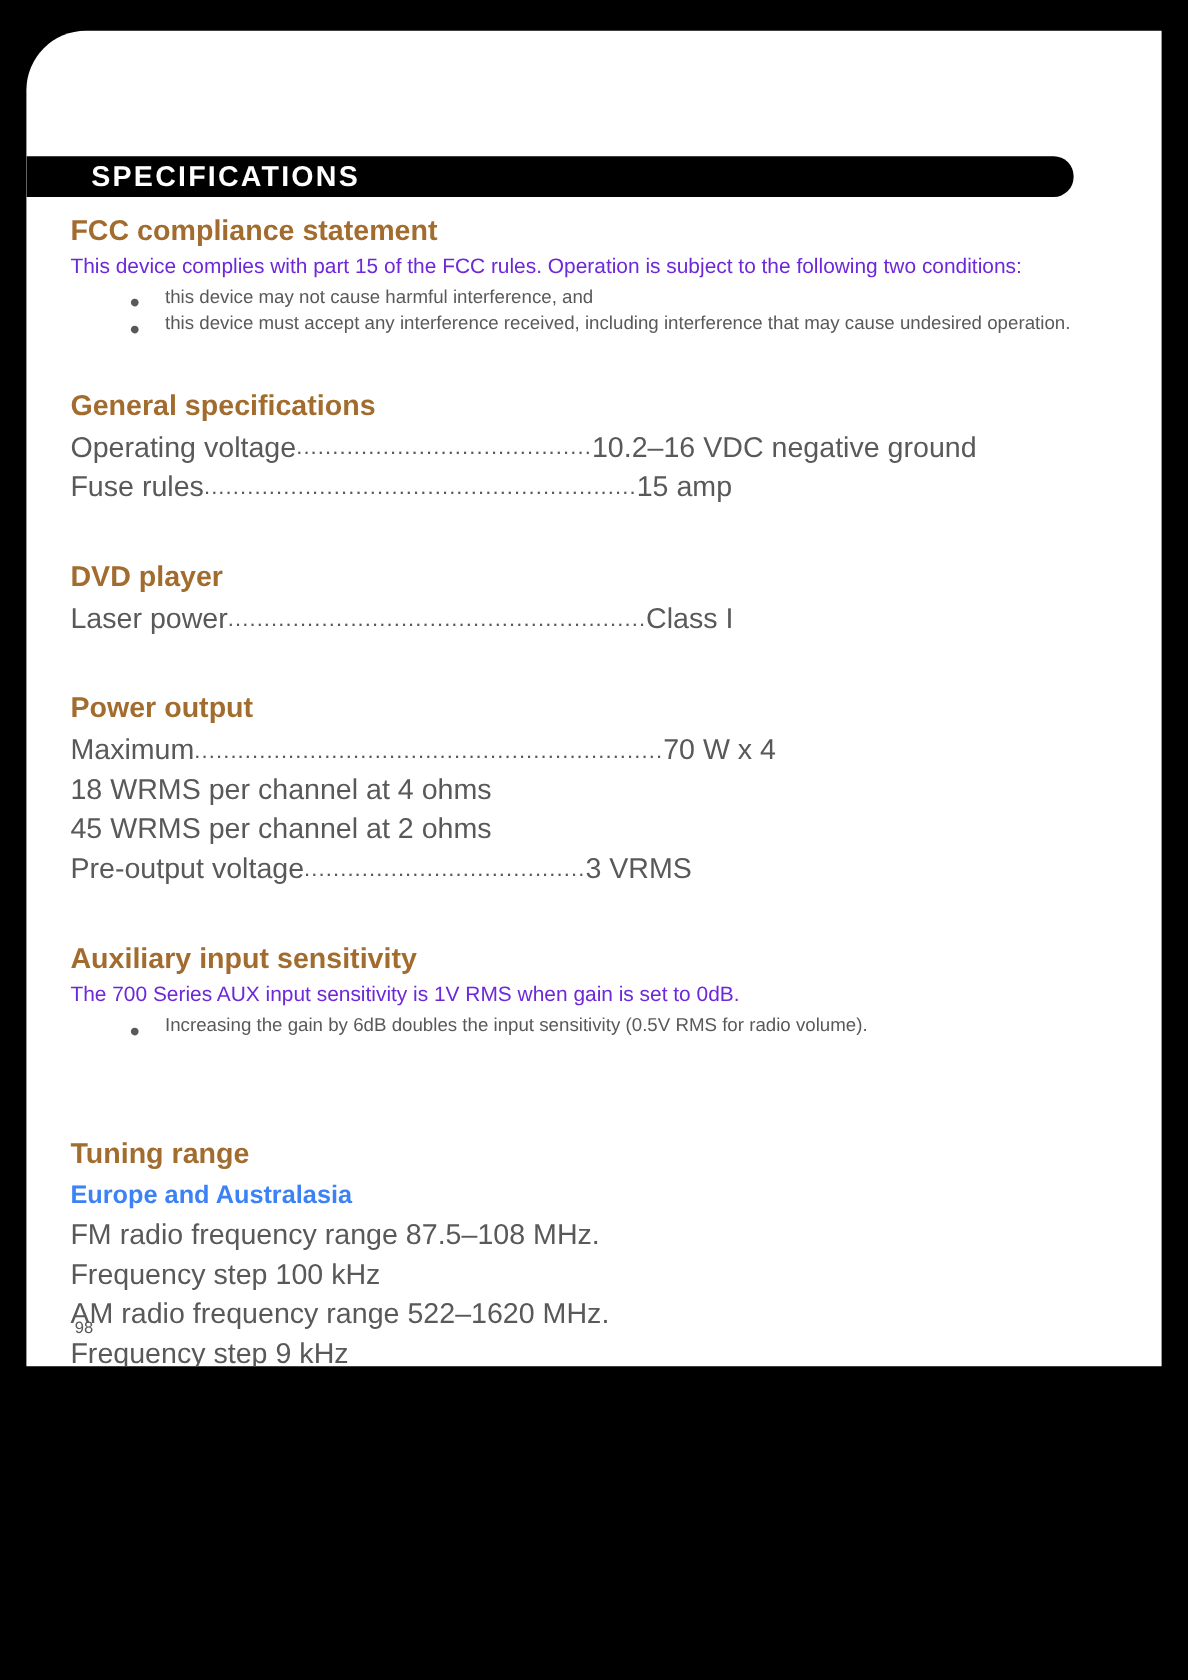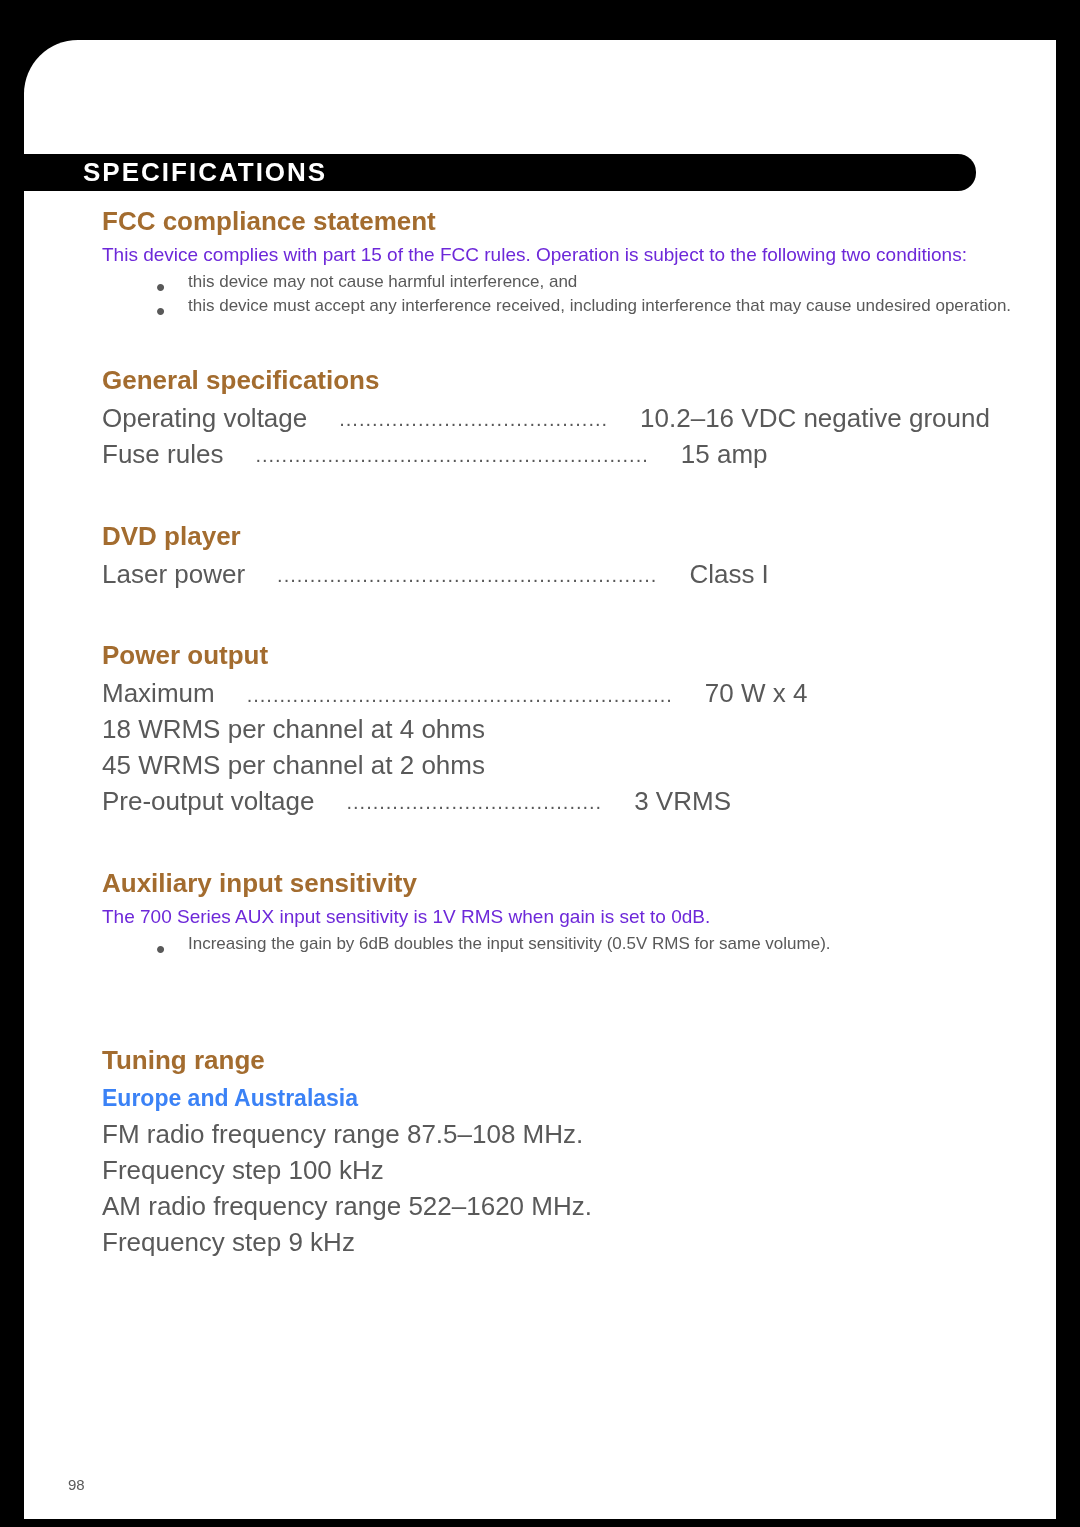--- a/index.html
+++ b/index.html
@@ -5,24 +5,24 @@
   * { margin: 0; padding: 0; box-sizing: border-box; }
   html, body { width: 1080px; height: 1527px; }
   body {
     background: #000;
     font-family: "Trebuchet MS", "Lucida Sans", Arial, sans-serif;
     color: #5a5a5a;
     position: relative;
   }
   .page {
     position: absolute;
-    top: 40px;
+    top: 28px;
     left: 24px;
     width: 1032px;
-    height: 1479px;
+    height: 1214px;
     background: #fff;
     border-top-left-radius: 54px;
     overflow: hidden;
   }
   .header-band {
     position: absolute;
     top: 114px;
     left: 0;
     width: 952px;
     height: 37px;
@@ -38,21 +38,20 @@
     font-weight: 700;
     font-size: 26px;
     letter-spacing: 2px;
   }
   .content {
     position: absolute;
     top: 160px;
     left: 40px;
     width: 960px;
     line-height: 1.38;
-    margin-left: 38px;
   }
   .h2 {
     color: #A36C2F;
     font-weight: 700;
     font-size: 26px;
     margin-top: 4px;
     margin-bottom: 2px;
   }
   .h3 {
     color: #3b82f6;
@@ -84,21 +83,20 @@
     top: 0;
     font-size: 26px;
     color: #595959;
   }
   .spec-row {
     display: flex;
     font-size: 26px;
     color: #595959;
     margin-bottom: 0px;
     line-height: 1.38;
-    gap: 32px;
   }
   .spec-label { white-space: nowrap; }
   .spec-dots {
     flex: 0 0 auto;
     overflow: hidden;
     white-space: nowrap;
     letter-spacing: 1px;
     align-self: flex-end;
     padding-bottom: 3px;
     font-size: 20px;
@@ -171,21 +169,21 @@
       <span class="spec-label">Pre-output voltage</span>
       <span class="spec-dots">.......................................</span>
       <span class="spec-value">3 VRMS</span>
     </div>
 
     <div class="gap-lg"></div>
 
     <div class="h2">Auxiliary input sensitivity</div>
     <div class="p">The 700 Series AUX input sensitivity is 1V RMS when gain is set to 0dB.</div>
     <ul class="bullets">
-      <li>Increasing the gain by 6dB doubles the input sensitivity (0.5V RMS for same volume).</li>
+      <li>Increasing the gain by 6dB doubles the input sensitivity (0.5V RMS for radio volume).</li>
     </ul>
 
     <div class="gap-lg"></div>
     <div class="gap-md"></div>
 
     <div class="h2">Tuning range</div>
     <div class="h3">Europe and Australasia</div>
     <div class="spec-free">FM radio frequency range 87.5–108 MHz.</div>
     <div class="spec-free">Frequency step 100 kHz</div>
     <div class="spec-free">AM radio frequency range 522–1620 MHz.</div>

